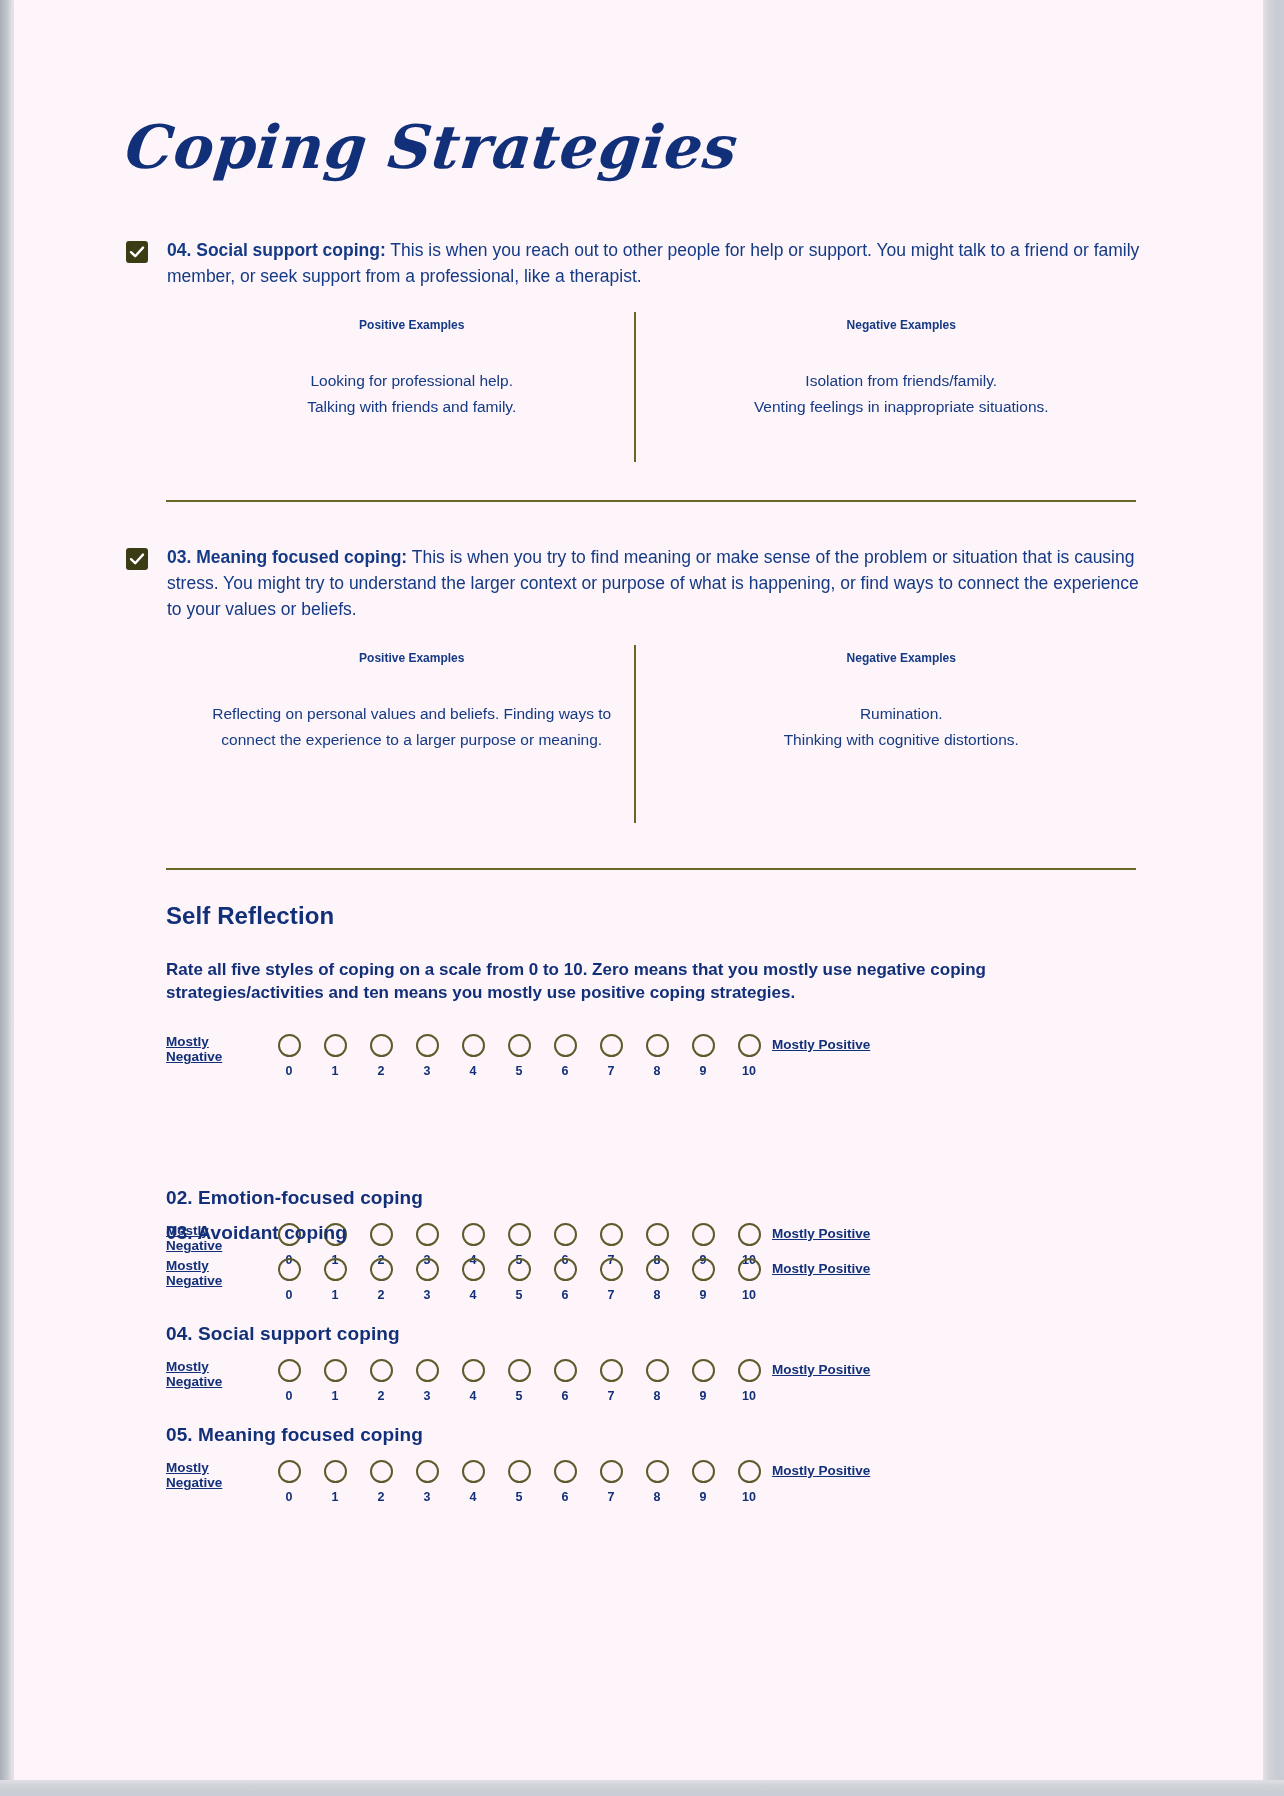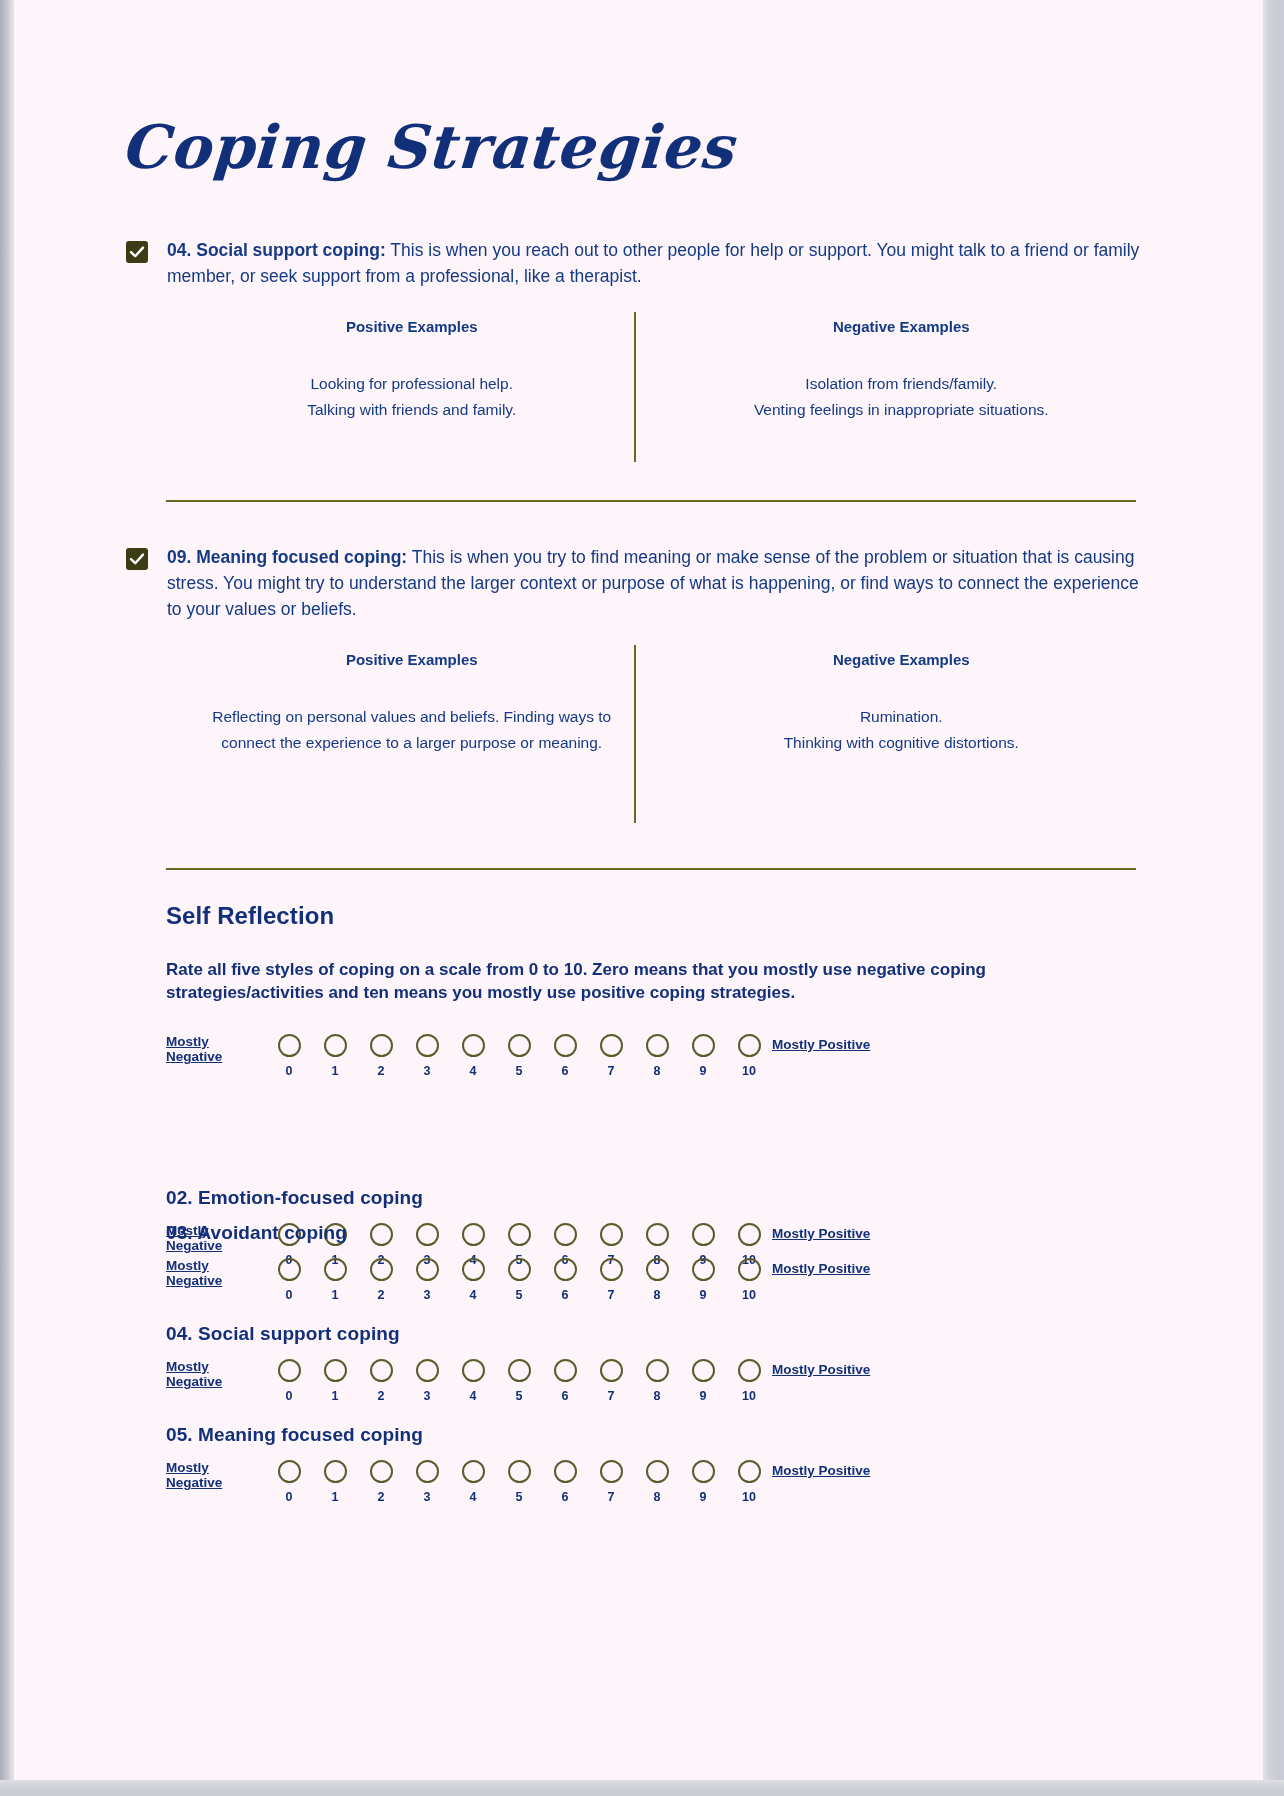--- a/index.html
+++ b/index.html
@@ -103,21 +103,21 @@
     display: flex;
     margin-top: 28px;
     padding-left: 41px;
   }
   .ex-col {
     width: 50%;
     text-align: center;
     color: #153a85;
   }
   .ex-title {
-    font-size: 15px;
+    font-size: 12px;
     font-weight: 700;
     margin-bottom: 36px;
   }
   .ex-line {
     font-size: 15.5px;
     line-height: 1.72;
   }
   .ex-divider {
     position: absolute;
     width: 2px;
@@ -239,21 +239,21 @@
 
       <div class="hr-olive" style="top:500px;"></div>
 
       <div class="strategy" style="top:545px;">
         <div class="strategy-head">
           <span class="checkbox">
             <svg width="22" height="22" viewBox="0 0 22 22" aria-hidden="true">
               <path d="M5 11.2 L9.2 15.2 L17 6.6" fill="none" stroke="#ffffff" stroke-width="2.4" stroke-linecap="round" stroke-linejoin="round"></path>
             </svg>
           </span>
-          <b>09.</b>
+          <b>03.</b>
           <b>Meaning focused coping:</b><span> This is when you try to find meaning or make sense of the problem or situation that is causing stress. You might try to understand the larger context or purpose of what is happening, or find ways to connect the experience to your values or beliefs.</span>
         </div>
 
         <div class="examples">
           <div class="ex-divider" style="left:508px; top:-6px; height:178px;"></div>
           <div class="ex-col">
             <div class="ex-title">Positive Examples</div>
             <div class="ex-line" style="padding:0 22px;">Reflecting on personal values and beliefs. Finding ways to connect the experience to a larger purpose or meaning.</div>
           </div>
           <div class="ex-col">

